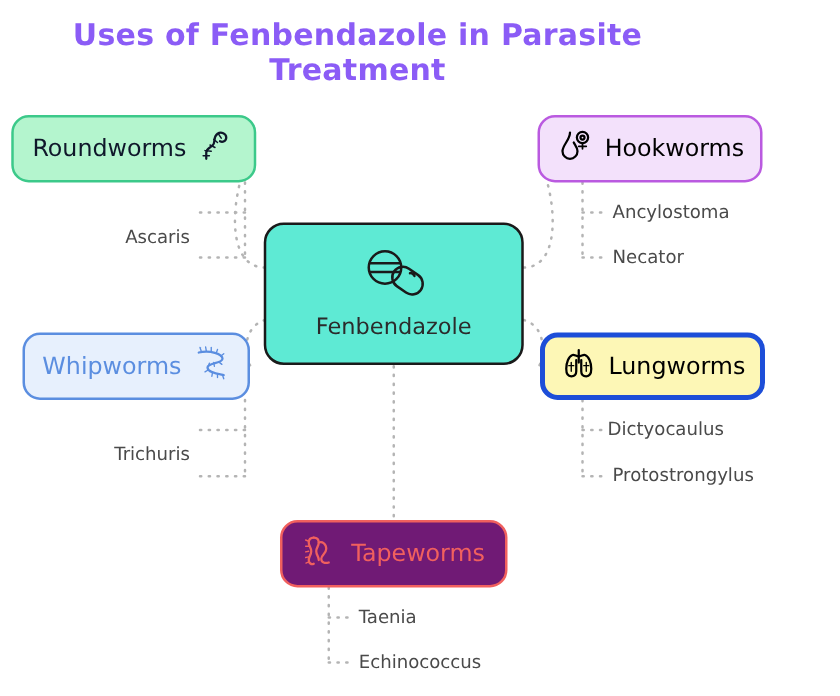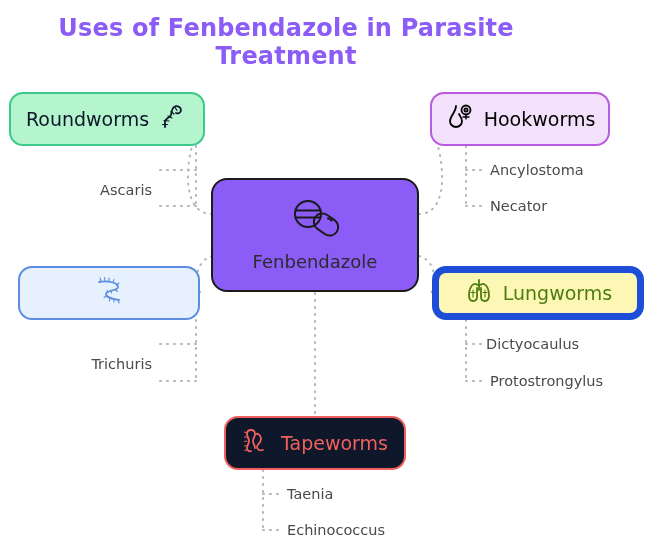--- a/index.html
+++ b/index.html
@@ -44,21 +44,21 @@
     letter-spacing: 0.2px;
   }
 
   
   .center-node {
     position: absolute;
     left: 211px;
     top: 178px;
     width: 208px;
     height: 114px;
-    background: #8b5cf6;
+    background: #5eead4;
     border: 2.5px solid #1a1a1a;
     border-radius: 16px;
     box-sizing: border-box;
     display: flex;
     flex-direction: column;
     align-items: center;
     justify-content: center;
     gap: 6px;
   }
   .center-label {
@@ -95,28 +95,28 @@
     border: 2px solid #ba5ae0;
     color: #000000;
   }
   .node-whipworms {
     left: 18px; top: 266px; width: 182px; height: 54px;
     background: #e7f0fd;
     border: 2px solid #5b8ee0;
     color: #5b8ee0;
   }
   .node-lungworms {
-    left: 432px; top: 266px; width: 212px; height: 54px;
+    left: 432px; top: 266px; width: 180px; height: 54px;
     background: #fdf7b6;
-    border: 7px solid #1d4ed8;
-    color: #4d7c0f;
+    border: 4px solid #1d4ed8;
+    color: #000000;
   }
   .node-tapeworms {
     left: 224px; top: 416px; width: 182px; height: 54px;
-    background: #0f172a;
+    background: #701a75;
     border: 2px solid #f0605e;
     color: #f0605e;
   }
 
   
   .leaf {
     position: absolute;
     font-size: 14.5px;
     color: #4a4a4a;
     white-space: nowrap;
@@ -214,20 +214,21 @@
         <circle cx="21" cy="8" r="4.5"></circle>
         <circle cx="21" cy="8" r="1.6"></circle>
         <path d="M21 12.5 L21 17" stroke-width="1.4"></path>
         <path d="M18 15 L24 15" stroke-width="1.4"></path>
       </svg>
     </span>
     <span class="node-label">Hookworms</span>
   </div>
 
   <div class="node node-whipworms">
+    <span class="node-label">Whipworms</span>
     <span class="ico">
       <svg width="30" height="30" viewBox="0 0 30 30" fill="none" stroke="currentColor" stroke-width="1.8" stroke-linecap="round" stroke-linejoin="round">
         <path d="M5 6 C14 4 24 7 24 11 C24 15 12 14 12 18 C12 22 20 23 25 24"></path>
         <g stroke-width="1.1">
           <path d="M7 5 L6 2"></path>
             <path d="M11 4.5 L10.5 1.6"></path>
             <path d="M15 5 L15 2"></path>
           <path d="M19 6.5 L20 3.6"></path>
             <path d="M22.5 9 L25 7"></path>
           <path d="M21 13.5 L23.5 15.5"></path>

